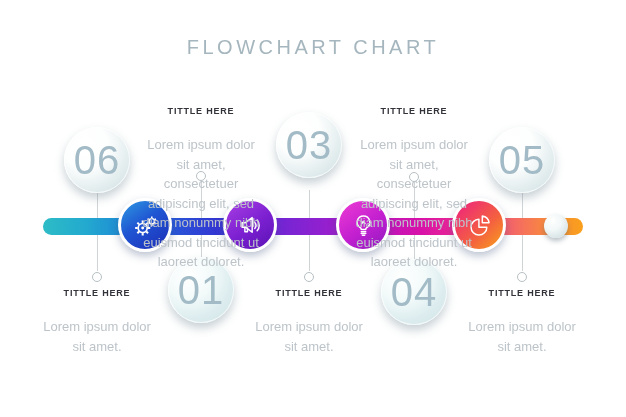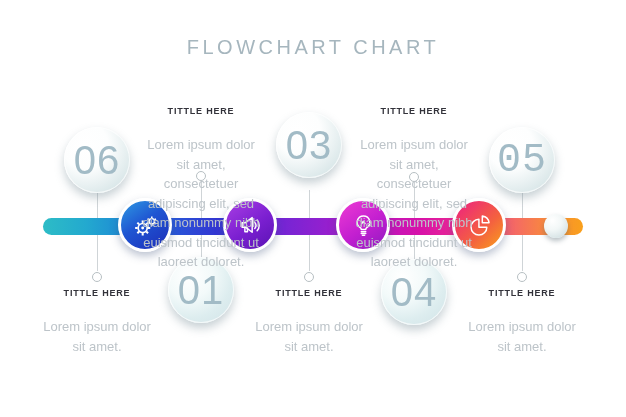--- a/index.html
+++ b/index.html
@@ -162,21 +162,21 @@
   </div>
   <div class="numcircle tint" style="left:168px;top:257px;">
     <span>01</span>
   </div>
   <div class="numcircle" style="left:276px;top:112px;">
     <span>03</span>
   </div>
   <div class="numcircle tint" style="left:381px;top:259px;">
     <span>04</span>
   </div>
-  <div class="numcircle" style="left:489px;top:127px;font-family:Liberation Mono, monospace;">
+  <div class="numcircle" style="left:489px;top:127px;">
     <span>05</span>
   </div>
 
   <div class="tblock" style="left:35px;top:288px;">
     <div class="theading">TITTLE HERE</div>
     <div class="tbody">Lorem ipsum dolor sit amet, consectetuer adipiscing elit, sed diam nonummy nibh euismod tincidunt ut laoreet doloret.</div>
   </div>
   <div class="tblock" style="left:139px;top:106px;">
     <div class="theading">TITTLE HERE</div>
     <div class="tbody">Lorem ipsum dolor sit amet, consectetuer adipiscing elit, sed diam nonummy nibh euismod tincidunt ut laoreet doloret.</div>

